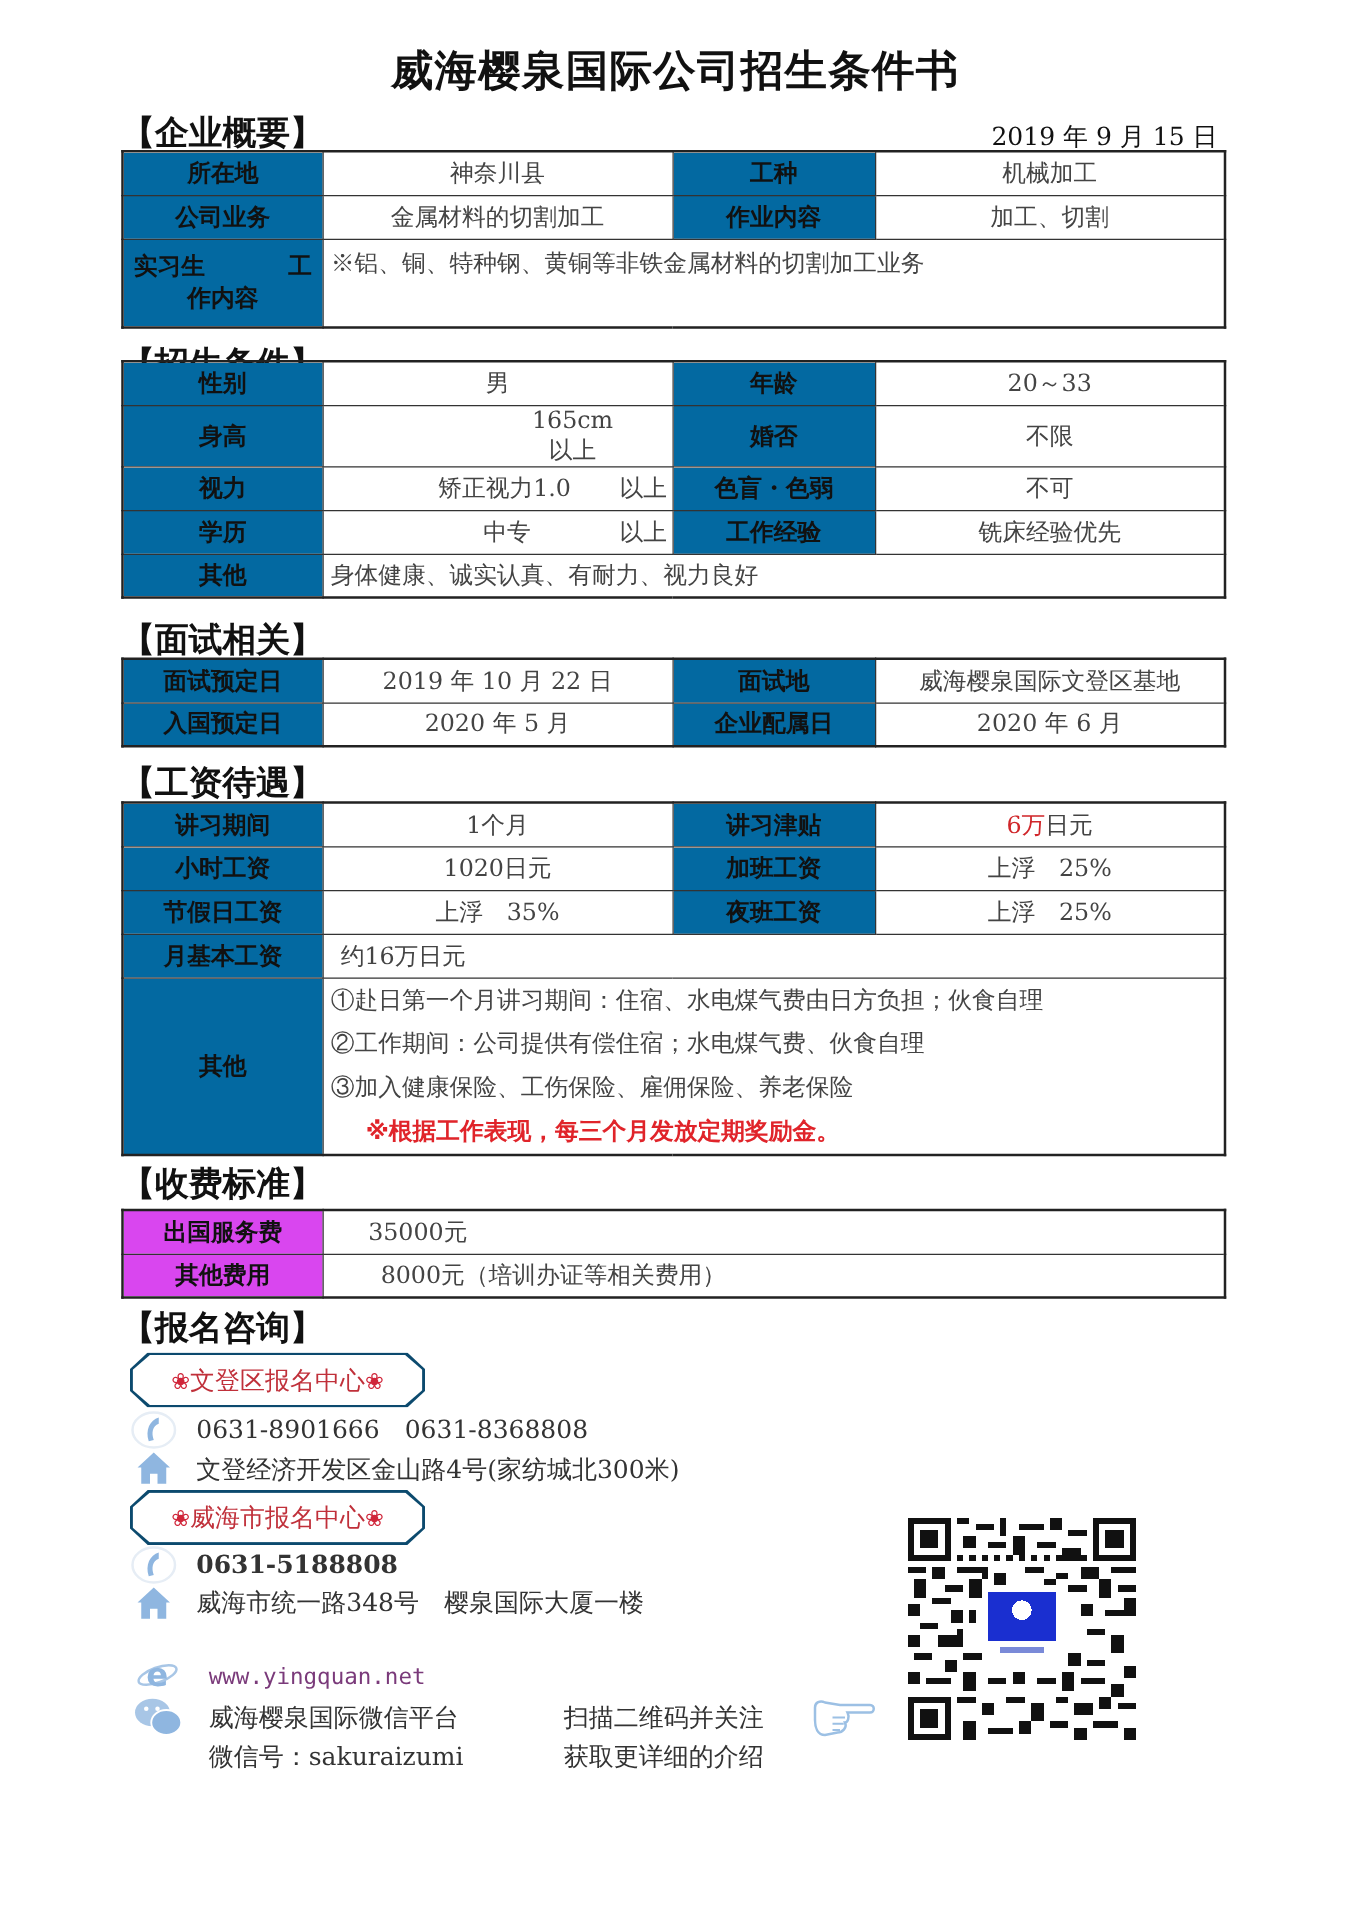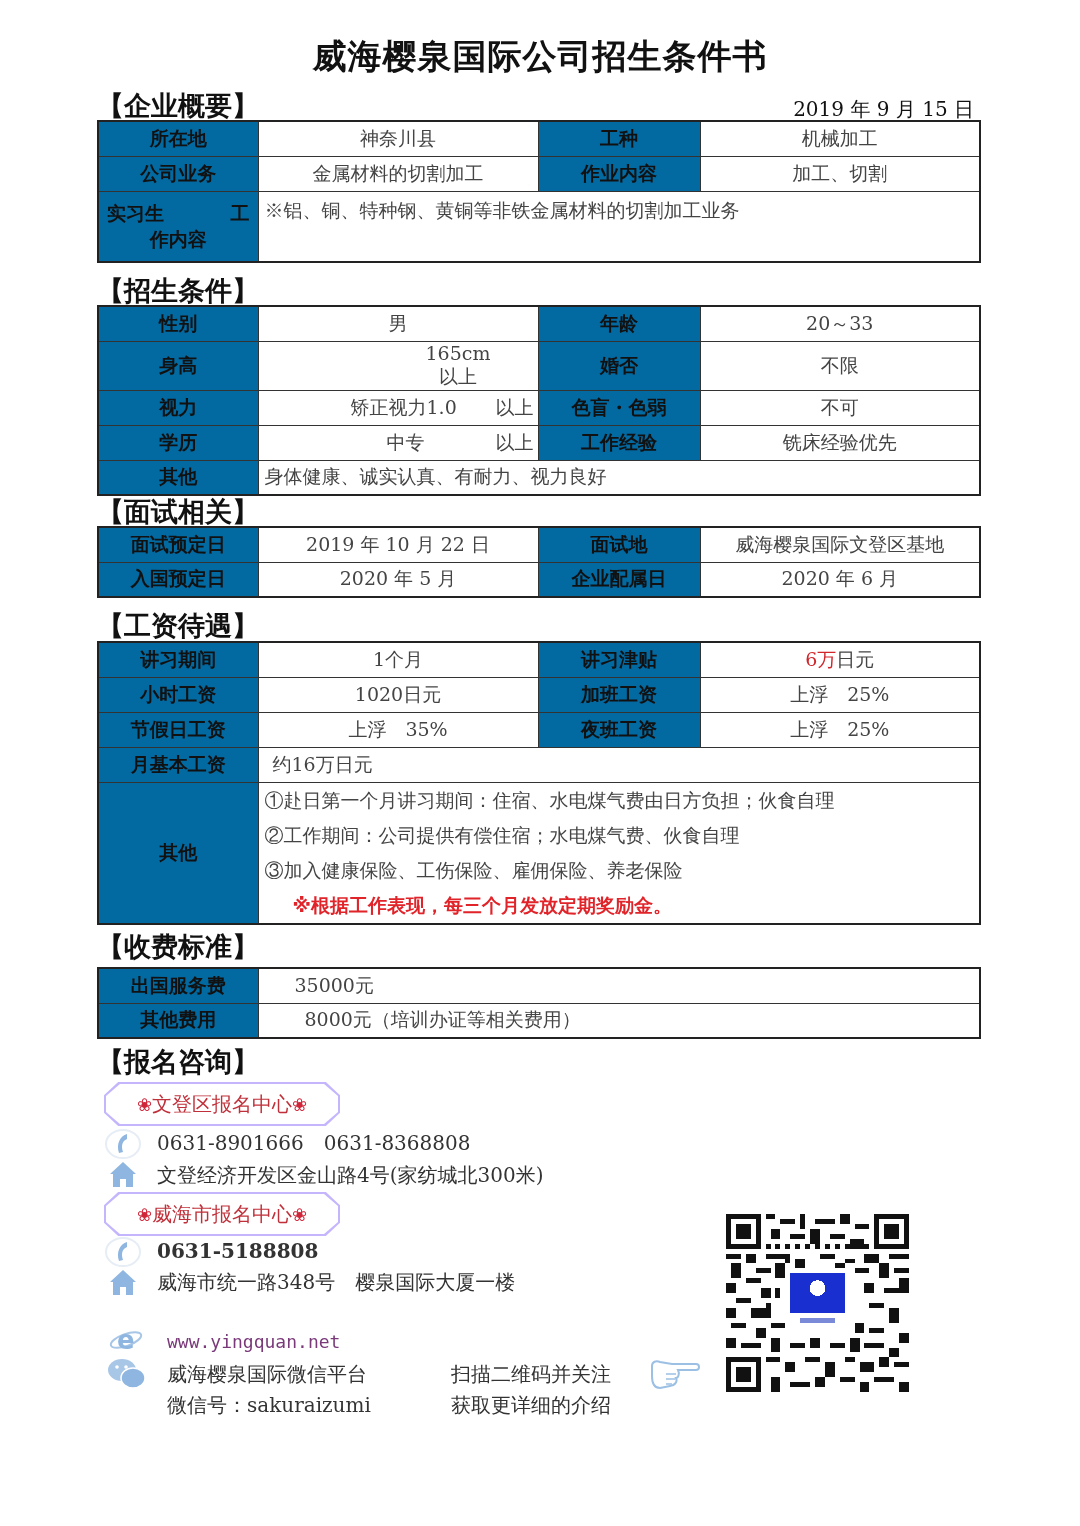--- a/index.html
+++ b/index.html
@@ -25,27 +25,27 @@
     table-layout: fixed; border: 2px solid #222;
   }
   table.sheet td {
     border: 1.5px solid #333; height: 35px; font-size: 19px; text-align: center;
     vertical-align: middle; padding: 0 4px; color: #444; white-space: nowrap; overflow: hidden;
   }
   table.sheet td.lbl {
     background: #0369a1; color: #111; font-family: "DejaVu Sans", "Liberation Sans", sans-serif;
     font-weight: bold; font-size: 19px;
   }
-  table.sheet td.lbl.plain { background: #0369a1; }
+  table.sheet td.lbl.plain { background: #d946ef; }
   table.sheet td.left { text-align: left; padding-left: 6px; }
   .red { color: #d0262a; }
   .red-bold { color: #e0242a; font-weight: bold; font-family: "DejaVu Sans", "Liberation Sans", sans-serif; margin-left: 28px; }
   .multi-line div { height: 35px; line-height: 35px; }
   .badge-border {
-    position: absolute; left: 104px; width: 236px; height: 44px; background: #c4b5fd;
+    position: absolute; left: 104px; width: 236px; height: 44px; background: #0c4a6e;
     clip-path: polygon(6% 0, 94% 0, 100% 30%, 100% 70%, 94% 100%, 6% 100%, 0 70%, 0 30%);
   }
   .badge-inner {
     position: absolute; left: 2px; top: 2px; right: 2px; bottom: 2px; background: #fff;
     clip-path: polygon(6% 0, 94% 0, 100% 30%, 100% 70%, 94% 100%, 6% 100%, 0 70%, 0 30%);
     text-align: center; line-height: 40px; color: #c0303a; font-size: 20px;
   }
   .flower { color: #d0263a; font-size: 18px; }
 
   .contact-line {
@@ -91,21 +91,21 @@
         <span>工</span>
       </div>
       <div>作内容</div>
     </td>
     <td colspan="3" class="left" style="vertical-align:top; padding-top:6px;">※铝、铜、特种钢、黄铜等非铁金属材料的切割加工业务</td>
   </tr>
 </tbody>
   </table>
 
 <div class="section-head" style="top:273px;">【招生条件】</div>
-<table class="sheet" style="top:305px;">
+<table class="sheet" style="top:288px;">
   <colgroup>
       <col style="width:160px">
       <col style="width:280px">
       <col style="width:162px">
       <col style="width:280px">
     </colgroup>
   <tbody>
       <tr>
     <td class="lbl">性别</td>
     <td>男</td>

